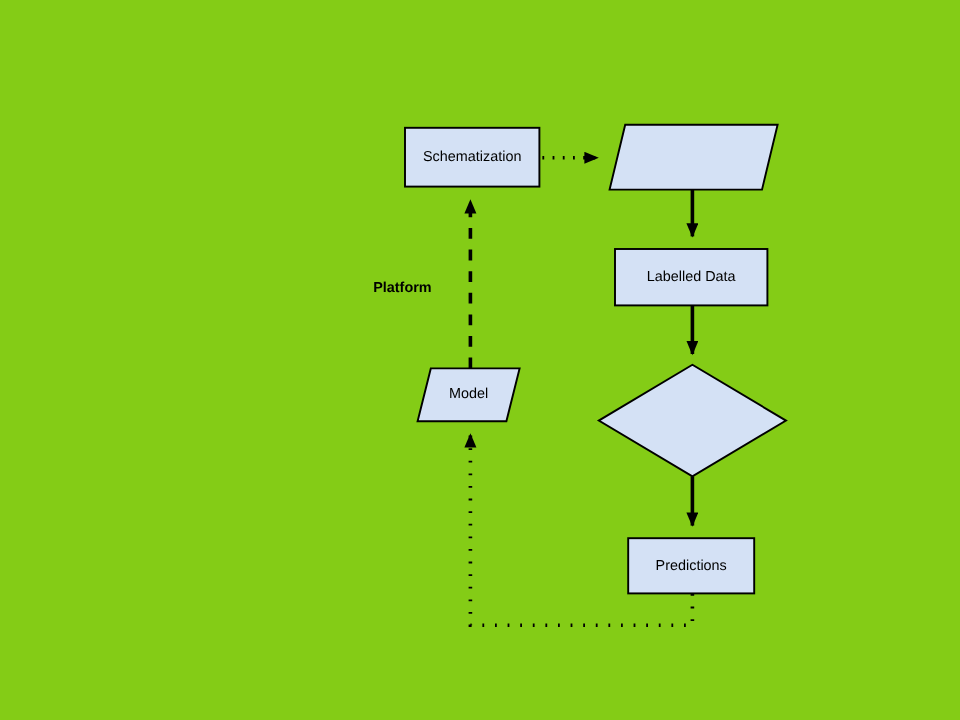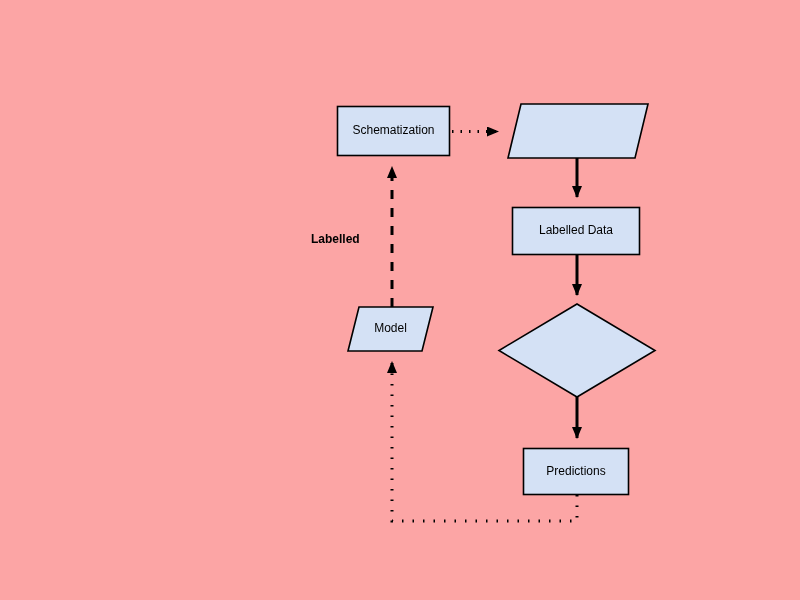--- a/index.html
+++ b/index.html
@@ -10,21 +10,21 @@
   body {
     width: 800px;
     height: 600px;
     font-family: "Liberation Sans", sans-serif;
     overflow: hidden;
   }
   #diagram-canvas {
     position: relative;
     width: 800px;
     height: 600px;
-    background: #fca5a5;
+    background: #84cc16;
   }
   #diagram-svg {
     position: absolute;
     left: 0;
     top: 0;
     width: 800px;
     height: 600px;
   }
   .node-label {
     position: absolute;
@@ -103,15 +103,15 @@
   <div class="node-label" style="left:337px; top:106px; width:113px; height:50px;">Schematization</div>
 
 
   <div class="node-label" style="left:512px; top:207px; width:128px; height:48px;">Labelled Data</div>
 
 
   <div class="node-label" style="left:523px; top:448px; width:106px; height:47px;text-align:right;">Predictions</div>
 
   <div class="node-label" style="left:348px; top:307px; width:85px; height:44px;">Model</div>
 
-  <div class="edge-label" style="left:311px; top:232px;">Labelled</div>
+  <div class="edge-label" style="left:311px; top:232px;">Platform</div>
 
 </div>
 
 </body></html>

